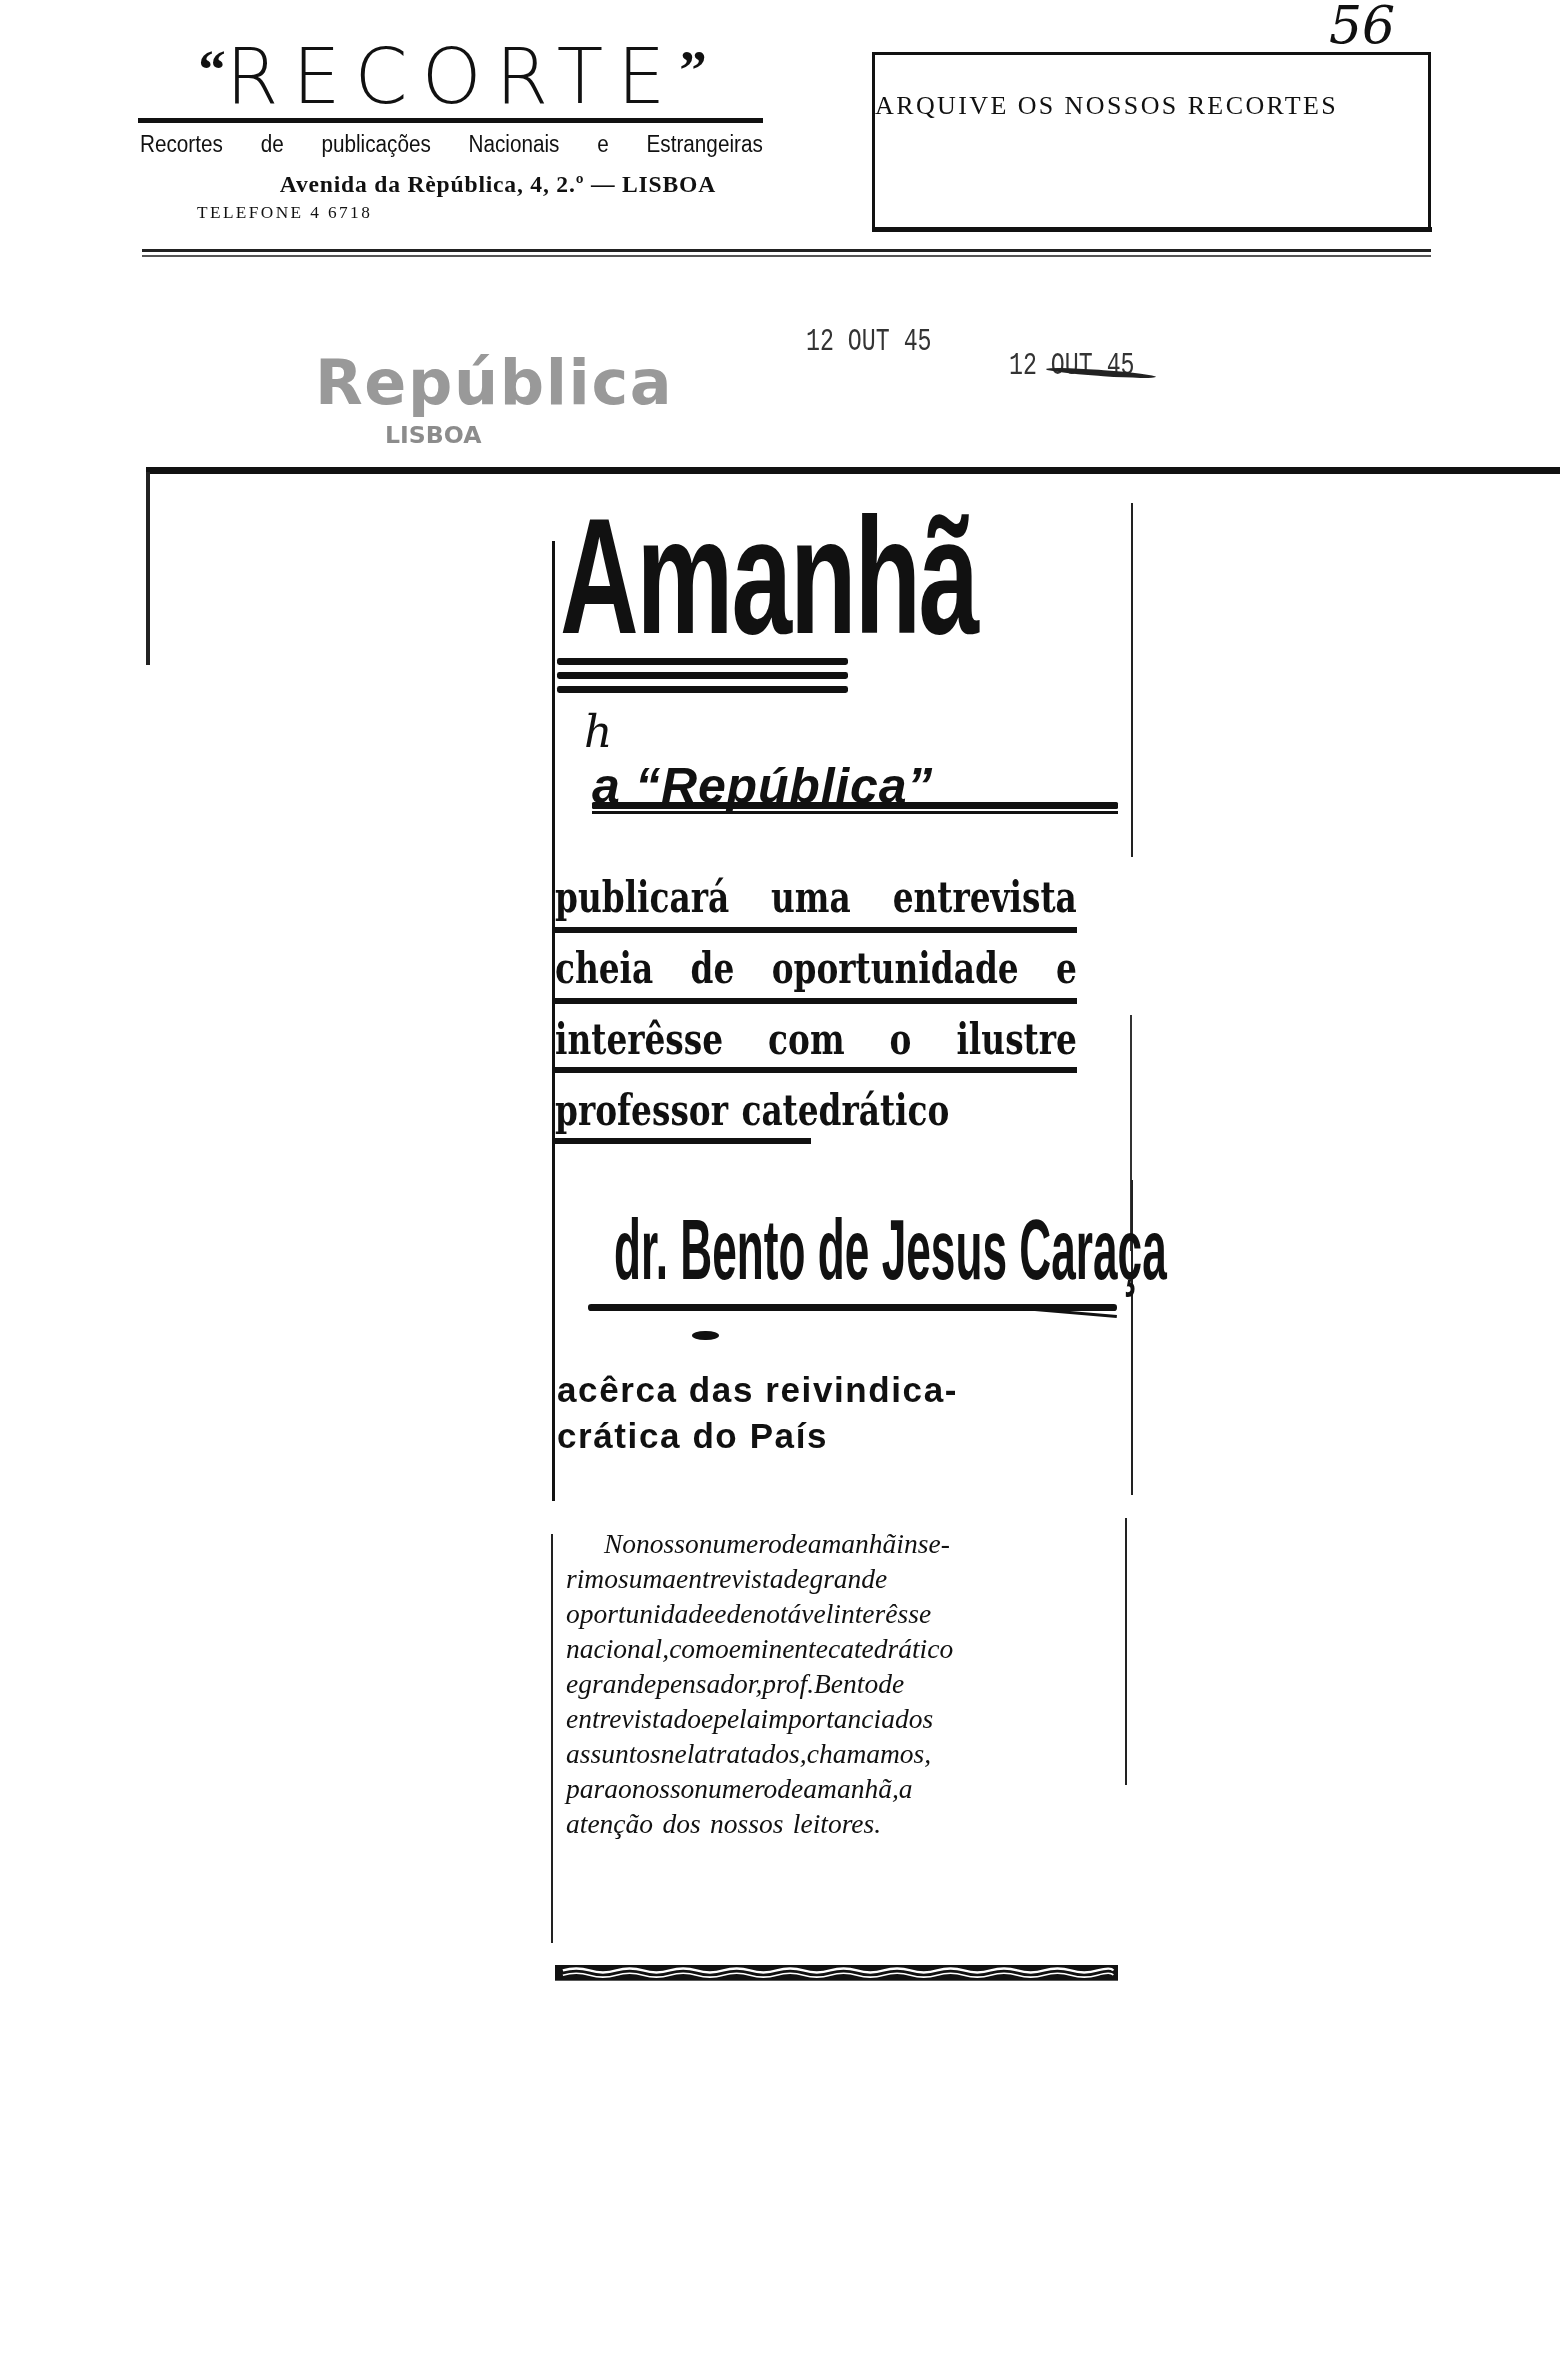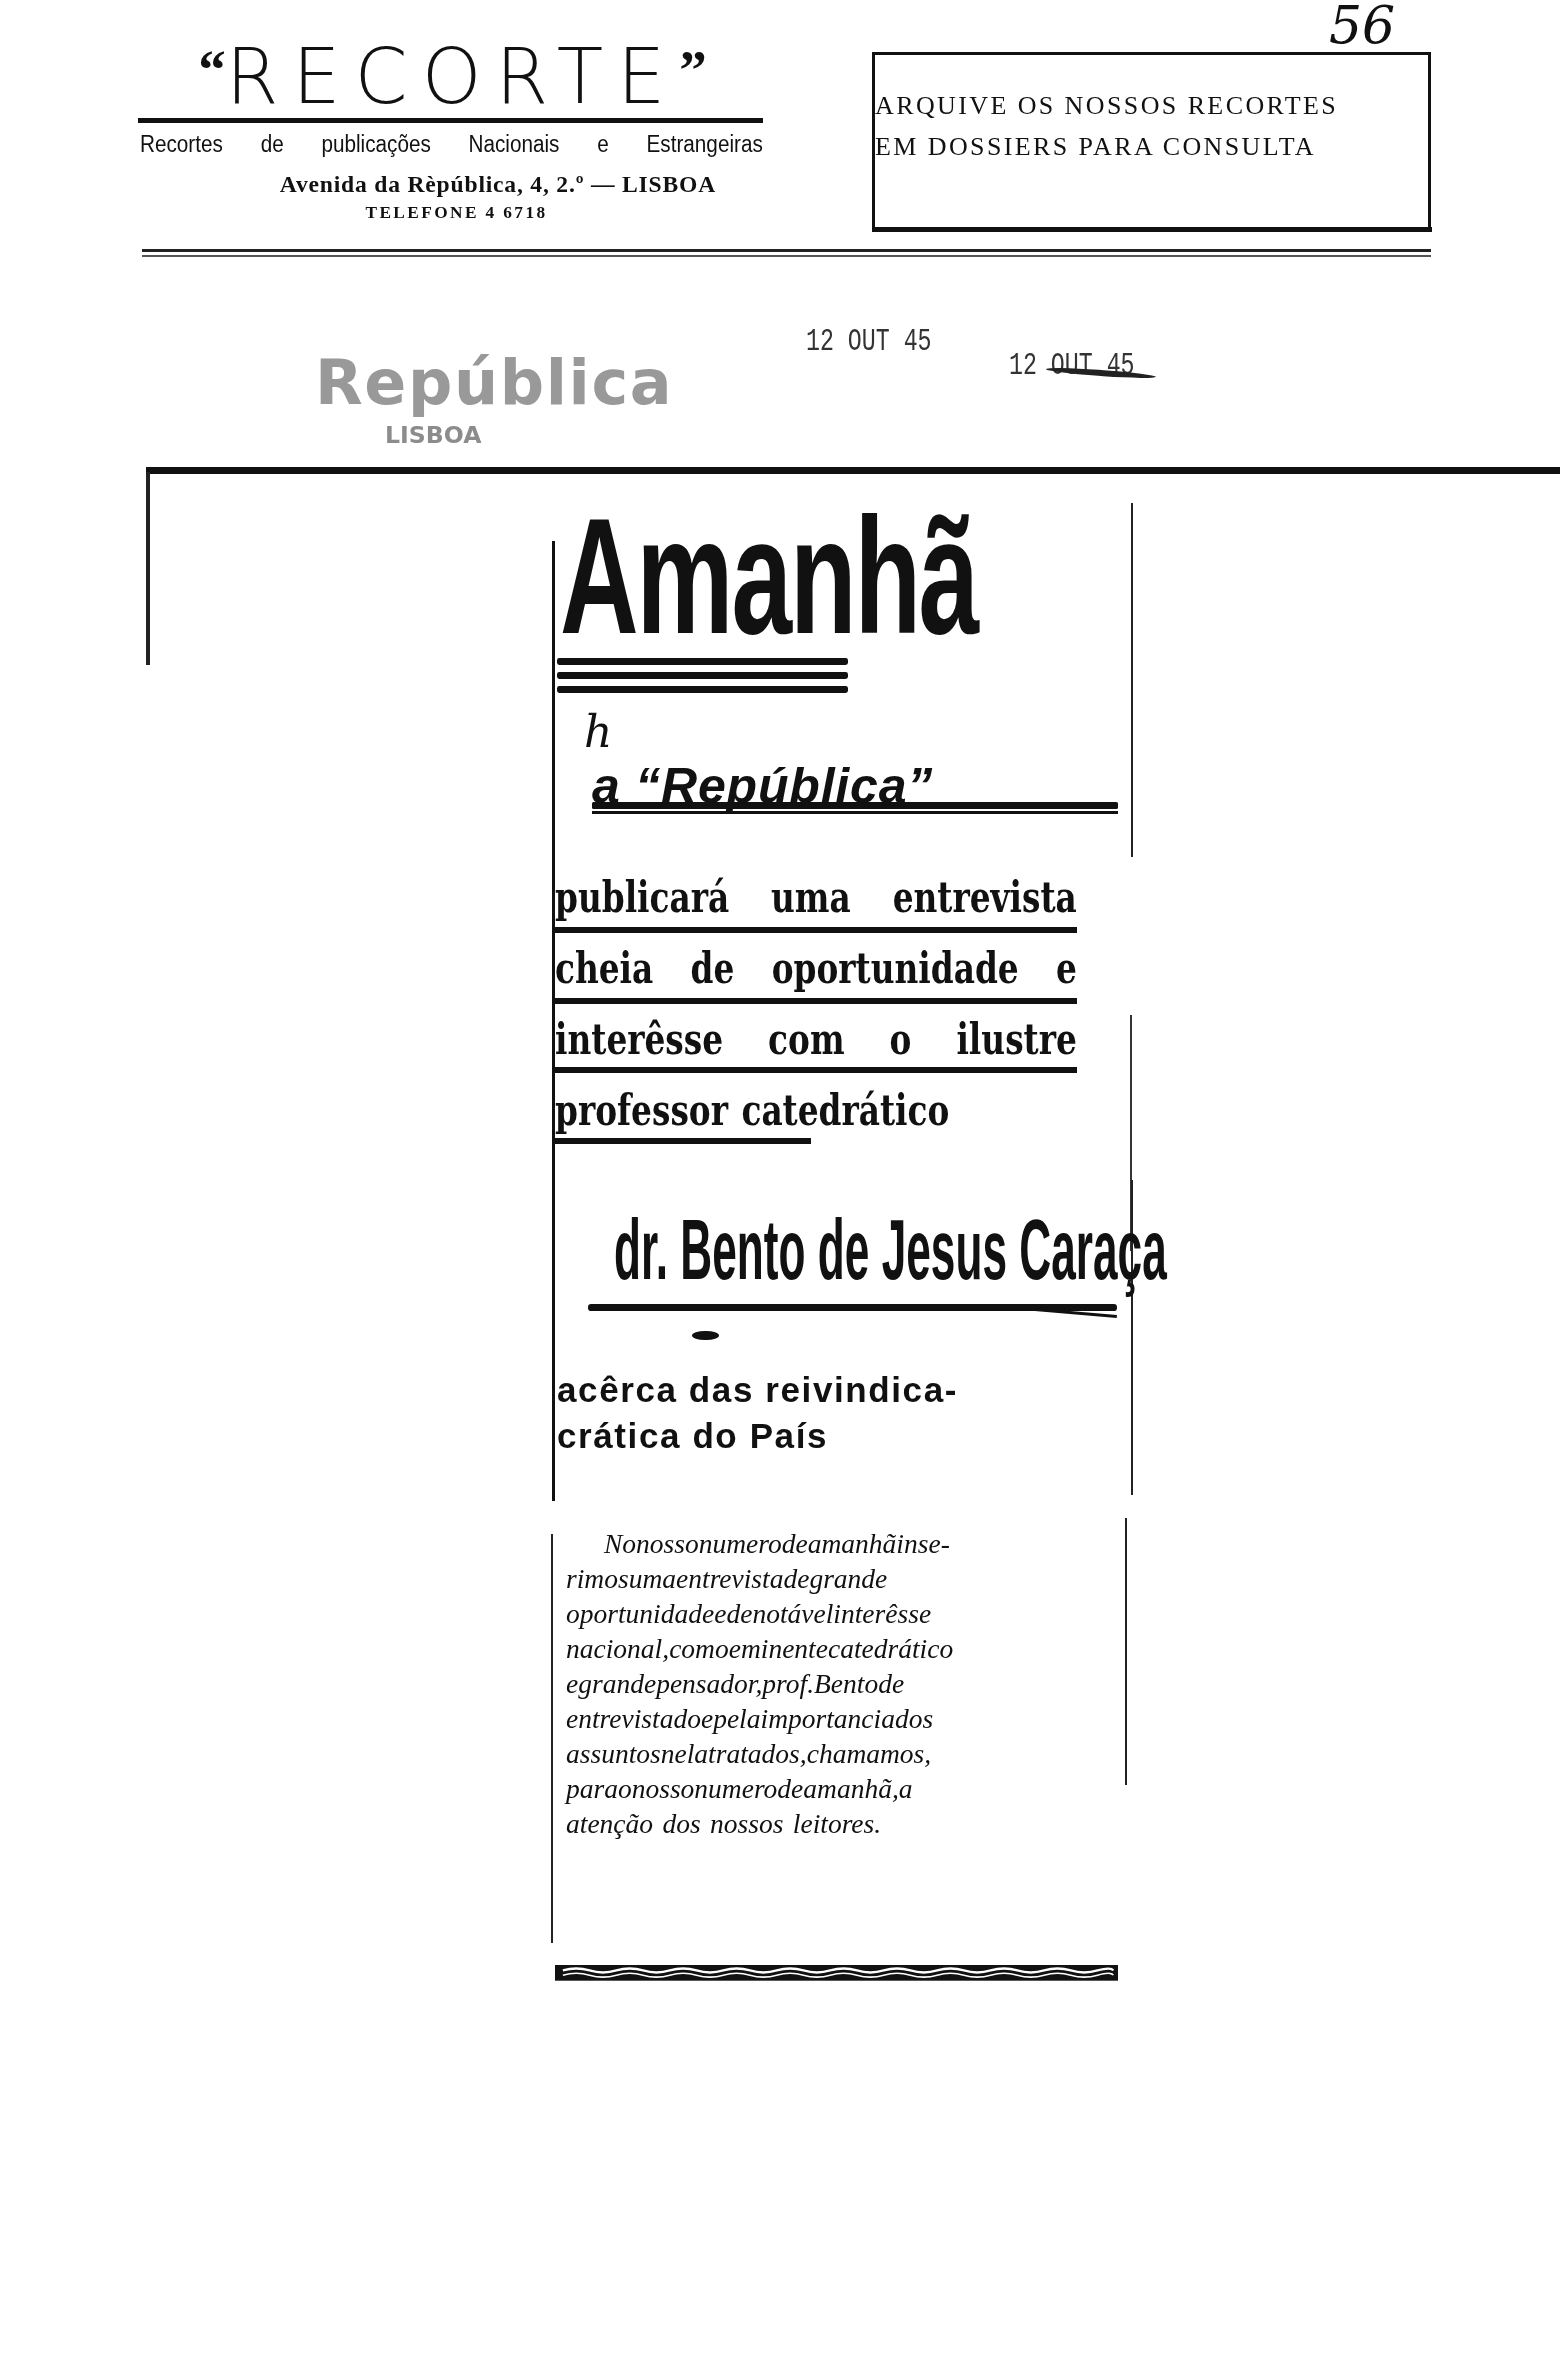--- a/index.html
+++ b/index.html
@@ -5,21 +5,21 @@
     html, body { margin: 0; padding: 0; background: #ffffff; }
     body { width: 1561px; height: 2354px; position: relative; overflow: hidden; color: #111; font-family: "Liberation Serif", serif; }
     .abs { position: absolute; }
 
     
     .brand { left: 142px; top: 39px; width: 621px; text-align: center; font-family: "DejaVu Sans", sans-serif; font-size: 76px; letter-spacing: 14px; line-height: 1; font-weight: 300; }
     .brand .q { font-family: "Liberation Serif", serif; font-weight: bold; font-size: 55px; letter-spacing: 0; vertical-align: top; position: relative; top: 3.1px; }
     .brand-rule { left: 138px; top: 118px; width: 625px; height: 4.7px; background: #111; }
     .brand-sub { left: 140px; top: 131px; width: 625px; font-family: "Liberation Sans", sans-serif; font-size: 23px; display: flex; justify-content: space-between; transform: scaleX(0.9); transform-origin: left; width: 692px; }
     .brand-addr { left: 197px; top: 171px; width: 519px; text-align: right; font-family: "Liberation Serif", serif; font-weight: bold; font-size: 23.6px; letter-spacing: 0.8px; }
-    .brand-tel { left: 197px; top: 203px; width: 519px; text-align: center; font-family: "Liberation Serif", serif; font-weight: bold; font-size: 17.3px; letter-spacing: 2.4px; }
+    .brand-tel { left: 197px; top: 203px; width: 519px; text-align: left; font-family: "Liberation Serif", serif; font-weight: normal; font-size: 17.3px; letter-spacing: 2.4px; }
 
     
     .box { left: 872px; top: 52px; width: 559px; height: 175px; border-top: 3.9px solid #111; border-left: 3.9px solid #111; border-right: 3.9px solid #111; box-sizing: border-box; }
     .box-bottom { left: 872px; top: 227px; width: 560px; height: 4.7px; background: #111; }
     .box-line { position: absolute; left: 0; width: 100%; font-family: "Liberation Serif", serif; font-size: 26px; letter-spacing: 2.4px; }
     .box-line.l1 { top: 36px; }
     .box-line.l2 { top: 77px; }
     .box-line.l3 { top: 116px; display: flex; align-items: center; justify-content: center; gap: 17.3px; }
     .box-line.l3 .dash { width: 118px; height: 1.6px; background: #111; }
     .page-num { left: 1329px; top: -4.7px; font-family: "DejaVu Serif", serif; font-style: italic; font-size: 52px; }
@@ -89,21 +89,20 @@
   <span>Nacionais</span>
   <span>e</span>
   <span>Estrangeiras</span>
 </div>
 <div class="abs brand-addr">Avenida da Rèpública, 4, 2.º — LISBOA</div>
 <div class="abs brand-tel">TELEFONE 4 6718</div>
 
 <div class="abs page-num">56</div>
 <div class="abs box">
   <div class="box-line l1">ARQUIVE OS NOSSOS RECORTES</div>
-  <div class="box-line l2">EM DOSSIERS PARA CONSULTA</div>
 </div>
 <div class="abs box-bottom"></div>
 
 <div class="abs sep-rule"></div>
 <div class="abs sep-rule2"></div>
 
 <div class="abs masthead">República</div>
 <div class="abs masthead-city">LISBOA</div>
 <div class="abs stamp1">12 OUT 45</div>
 <div class="abs stamp2">12 OUT 45</div>

